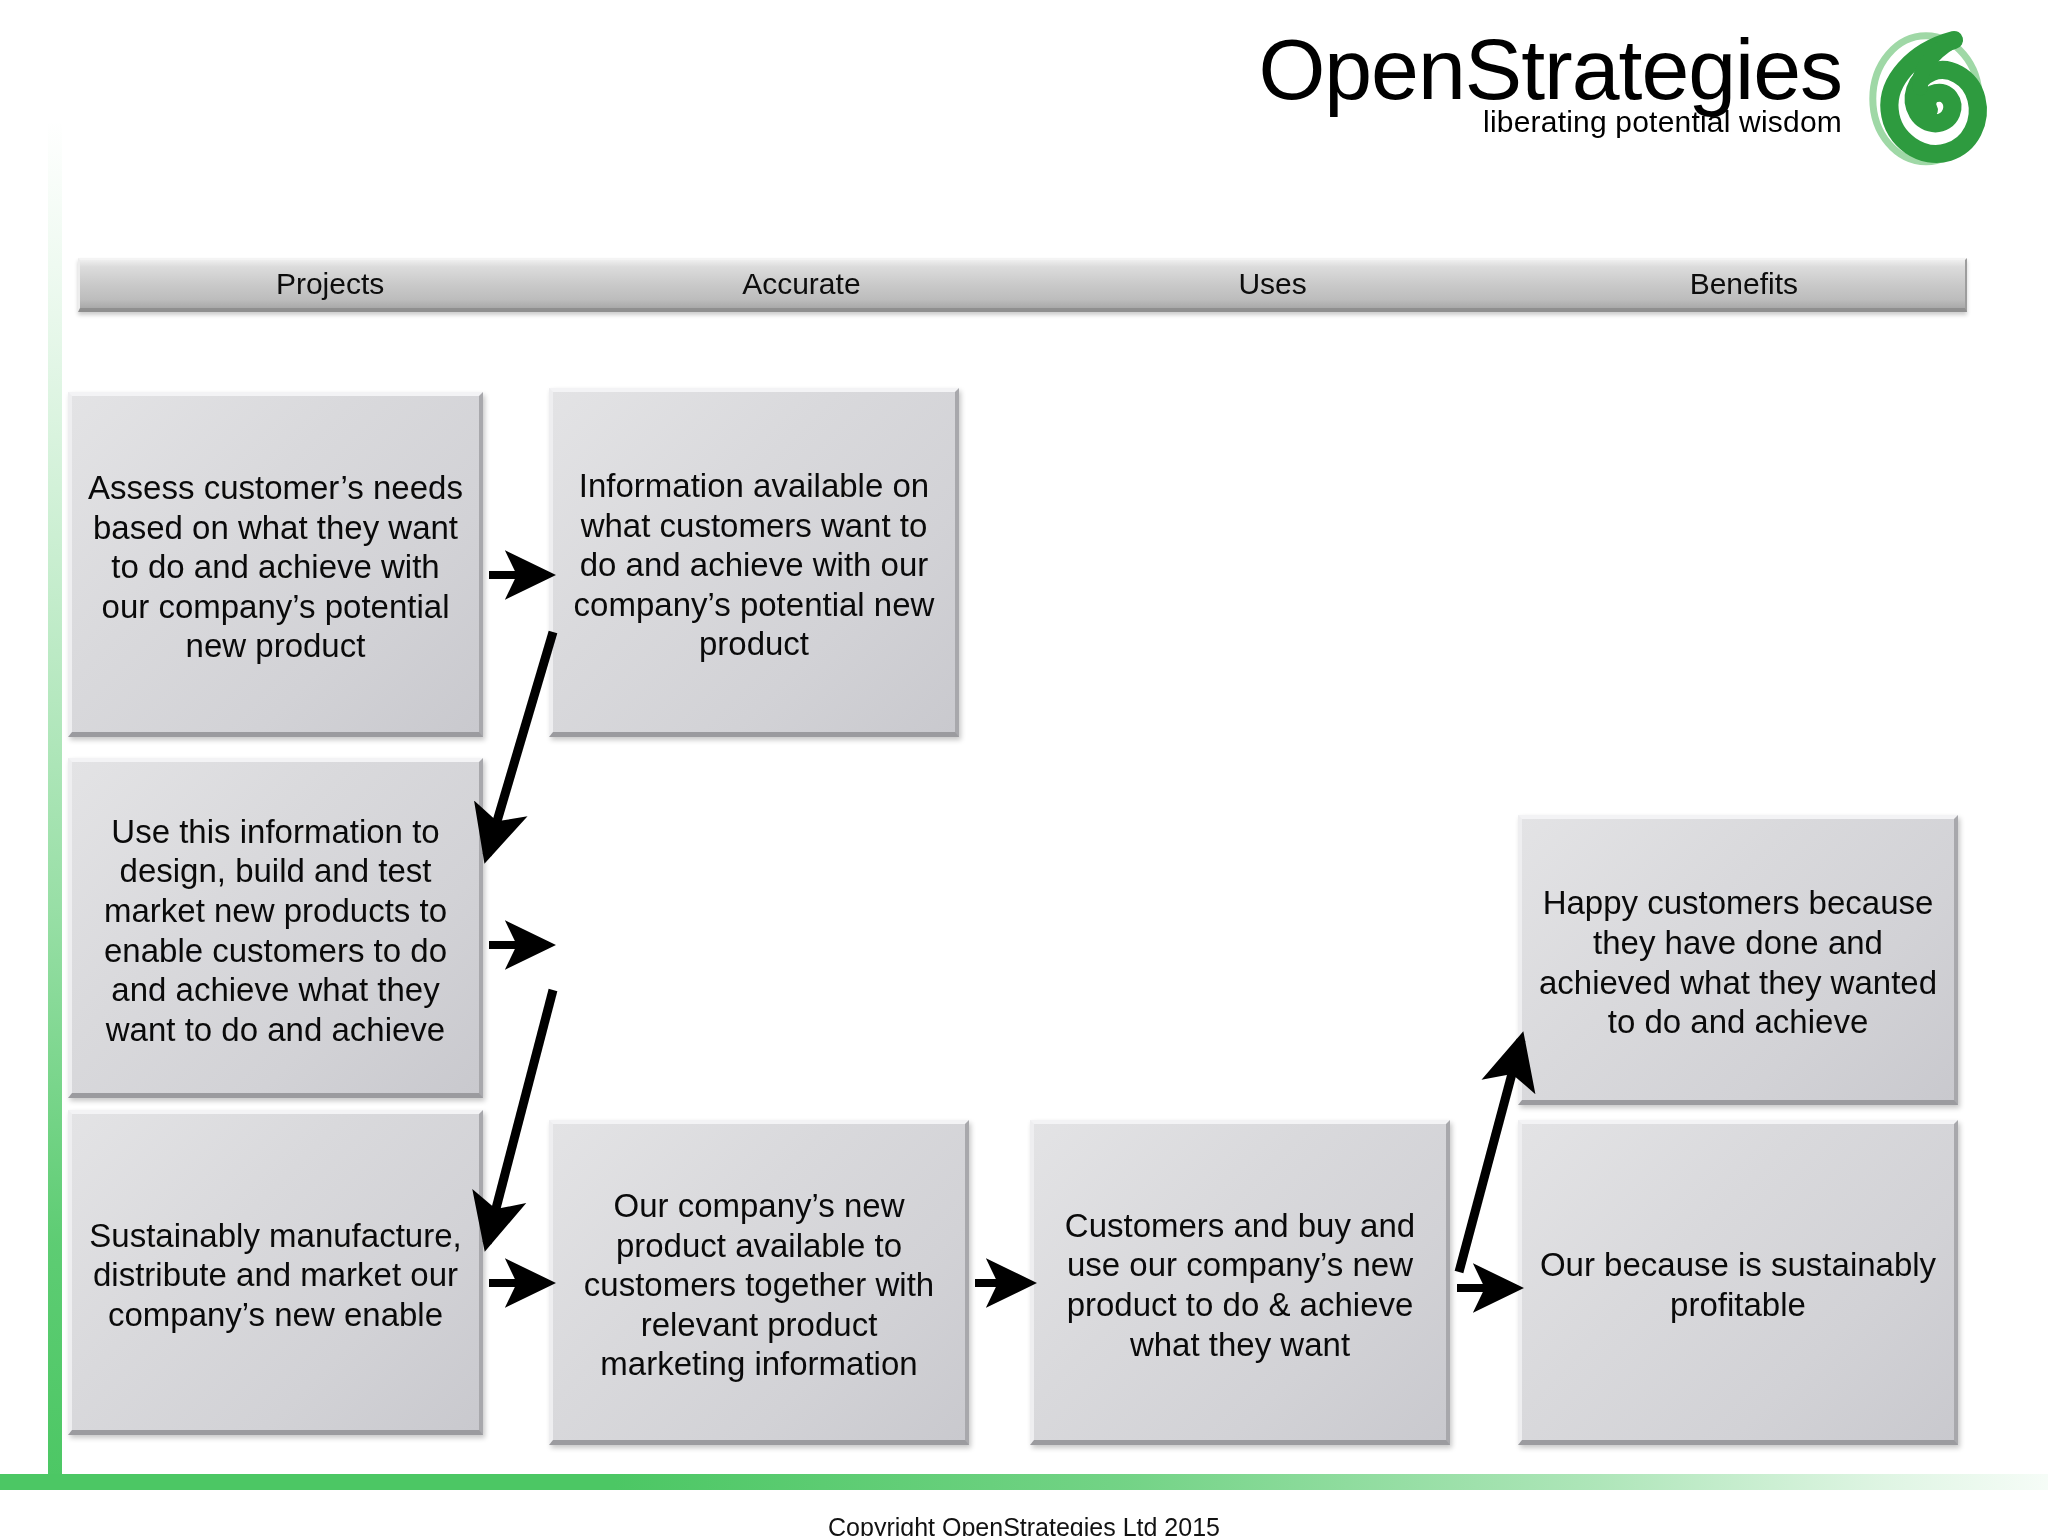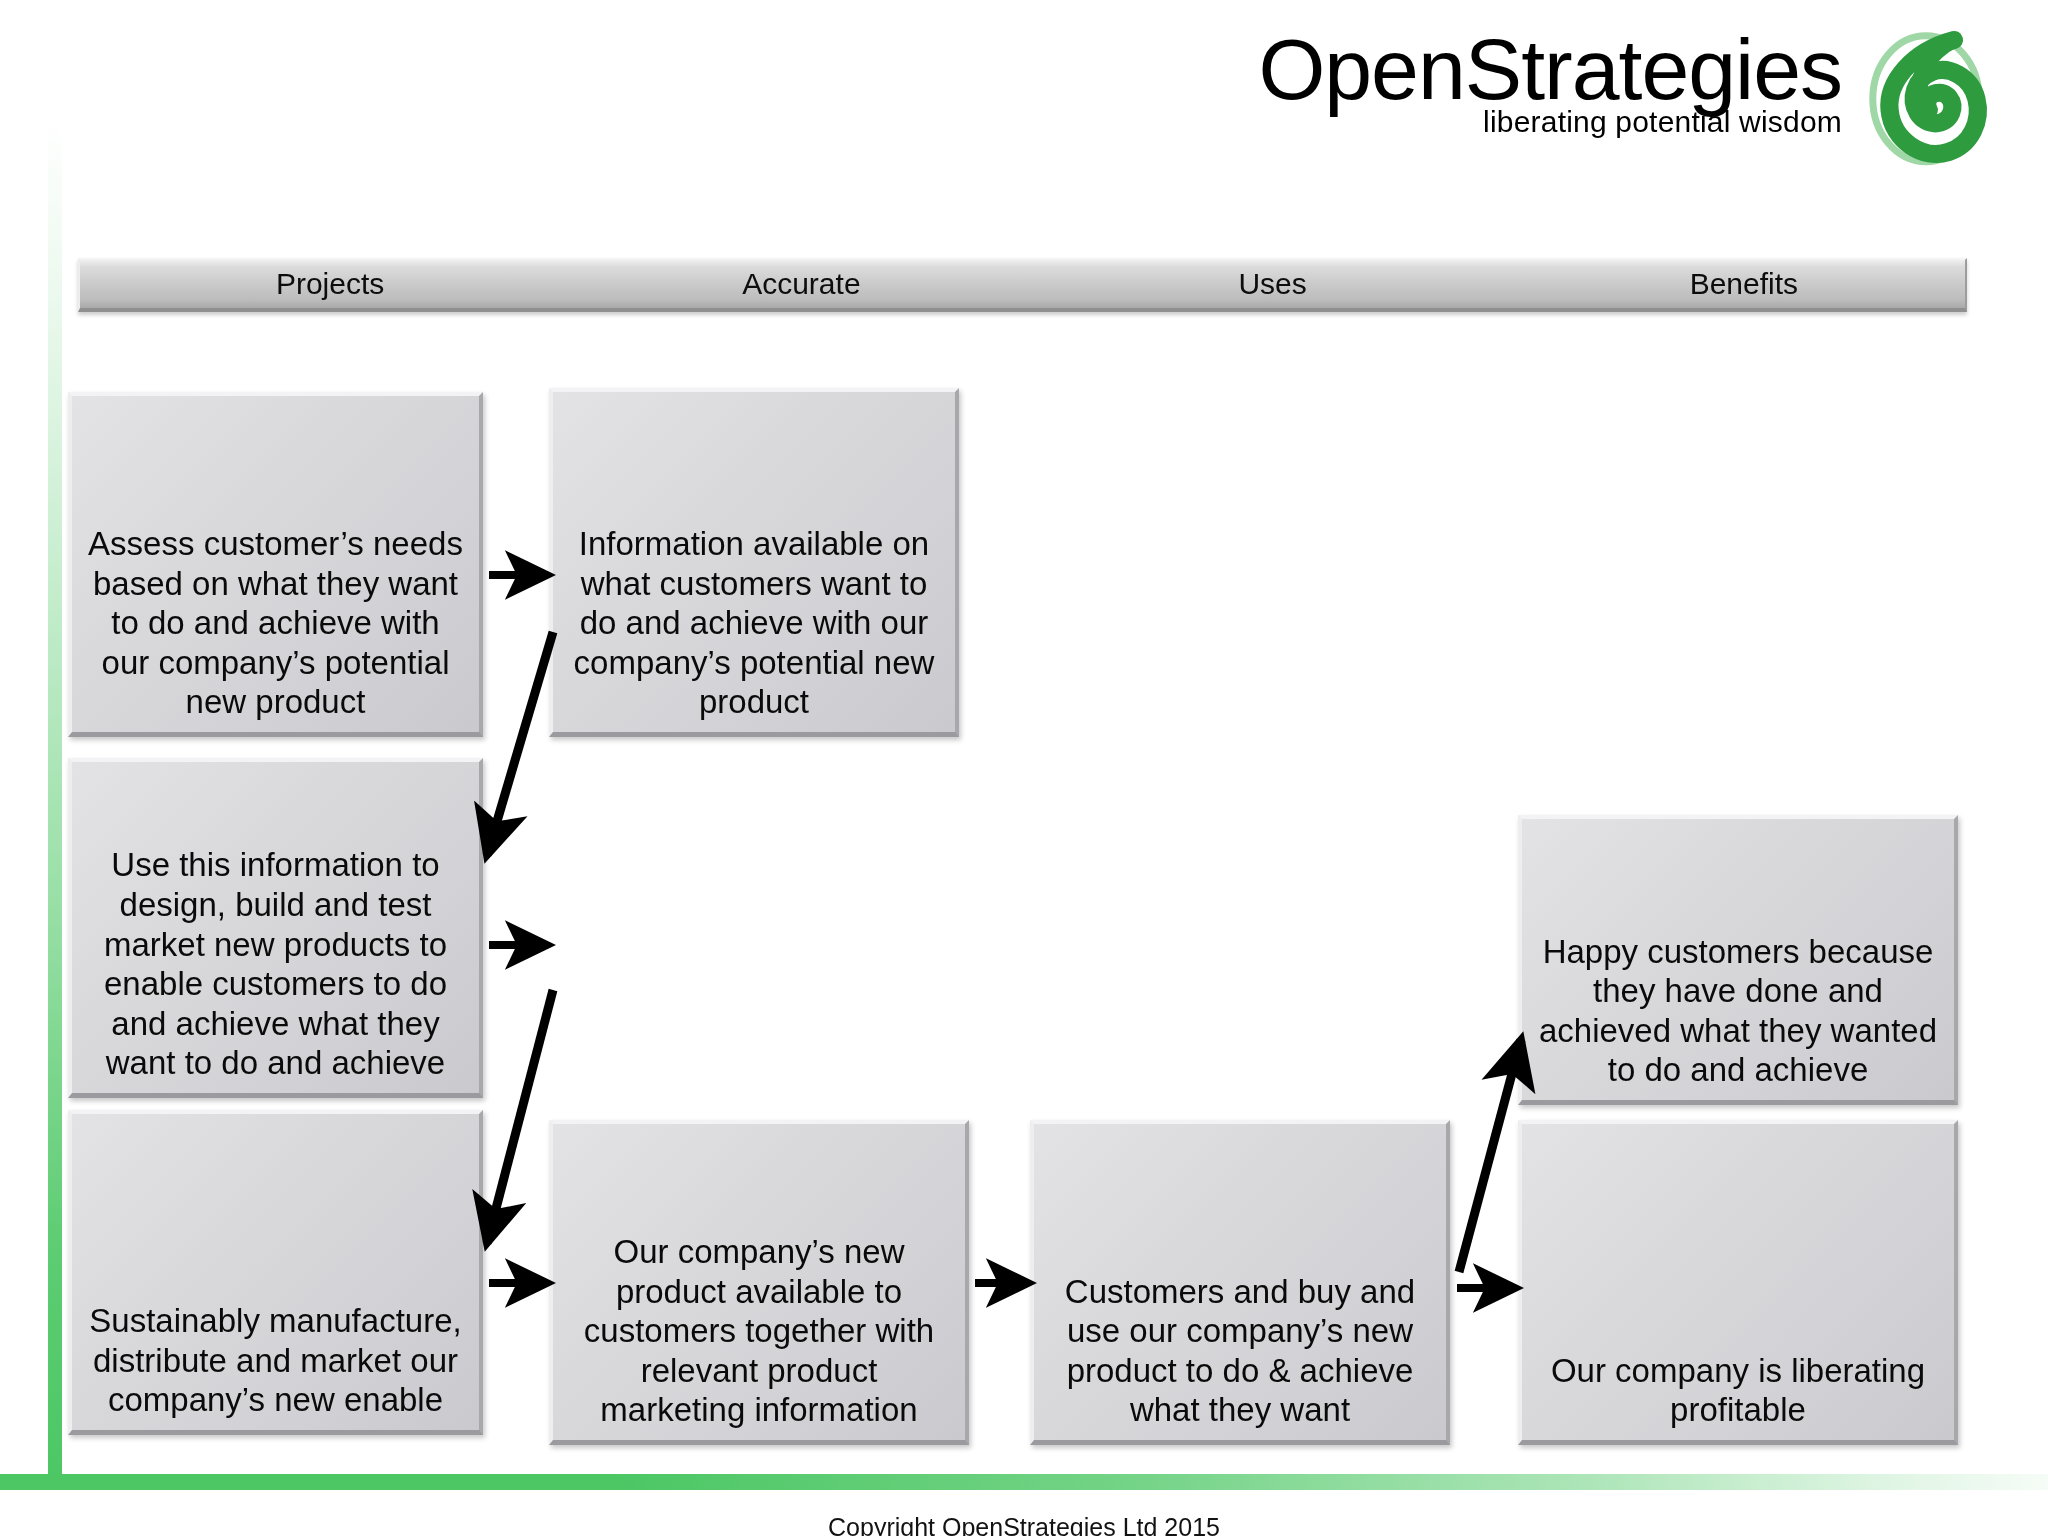--- a/index.html
+++ b/index.html
@@ -115,21 +115,21 @@
   .pbox {
     position: absolute;
     box-sizing: border-box;
     background: linear-gradient(135deg, #e3e3e5 0%, #d9d9dc 38%, #d2d2d6 70%, #c9c9ce 100%);
     border-top: 4px solid #f3f3f5;
     border-left: 4px solid #eeeef0;
     border-right: 4px solid #a8a8ac;
     border-bottom: 5px solid #9b9b9f;
     box-shadow: 2px 3px 5px rgba(0,0,0,0.22);
     display: flex;
-    align-items: flex-end;
+    align-items: center;
     justify-content: center;
     padding: 16px 12px 10px 12px;
   }
   .pbox .ptext {
     width: 100%;
     text-align: center;
     font-size: 33px;
     line-height: 1.20;
     color: #0a0a0a;
     font-weight: 400;
@@ -199,21 +199,21 @@
     <div class="ptext">Our company’s new product available to customers together with relevant product marketing information</div>
   </div>
   <div class="pbox" style="left:1030px; top:1120px; width:420px; height:325px;">
     <div class="ptext">Customers and buy and use our company’s new product to do &amp; achieve what they want</div>
   </div>
 
   <div class="pbox" style="left:1518px; top:815px;  width:440px; height:290px;">
     <div class="ptext">Happy customers because they have done and achieved what they wanted to do and achieve</div>
   </div>
   <div class="pbox" style="left:1518px; top:1120px; width:440px; height:325px;">
-    <div class="ptext">Our company is liberating profitable</div>
+    <div class="ptext">Our because is sustainably profitable</div>
   </div>
 
   <svg class="arrows">
     <defs>
       <marker id="ah" markerWidth="7" markerHeight="7" refX="5.4" refY="3.5" orient="auto" markerUnits="strokeWidth">
         <path d="M0,0.4 L6.4,3.5 L0,6.6 L1.5,3.5 Z" fill="#000"></path>
       </marker>
     </defs>
 
     <line x1="489" y1="575" x2="548" y2="575" stroke="#000" stroke-width="8" marker-end="url(#ah)"></line>

